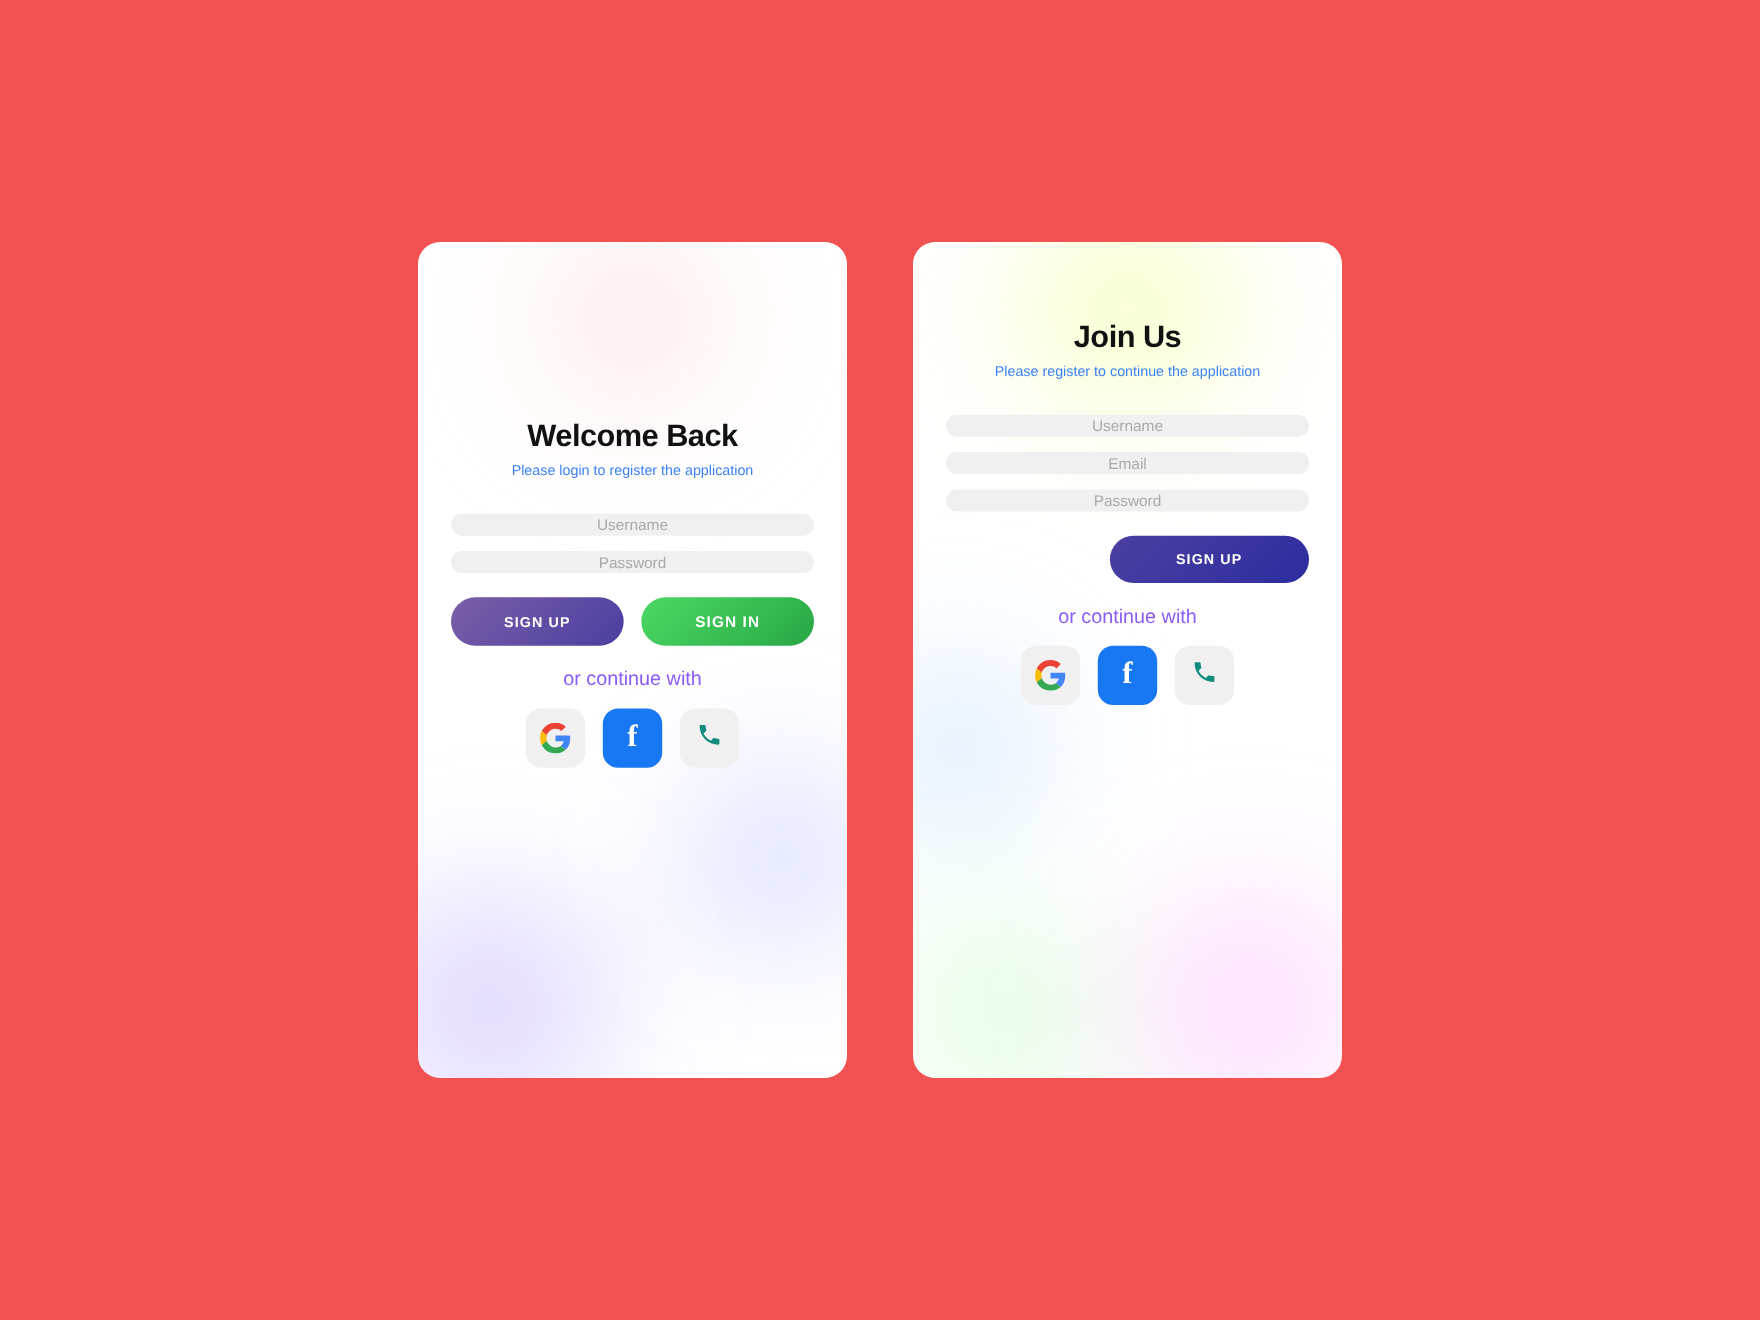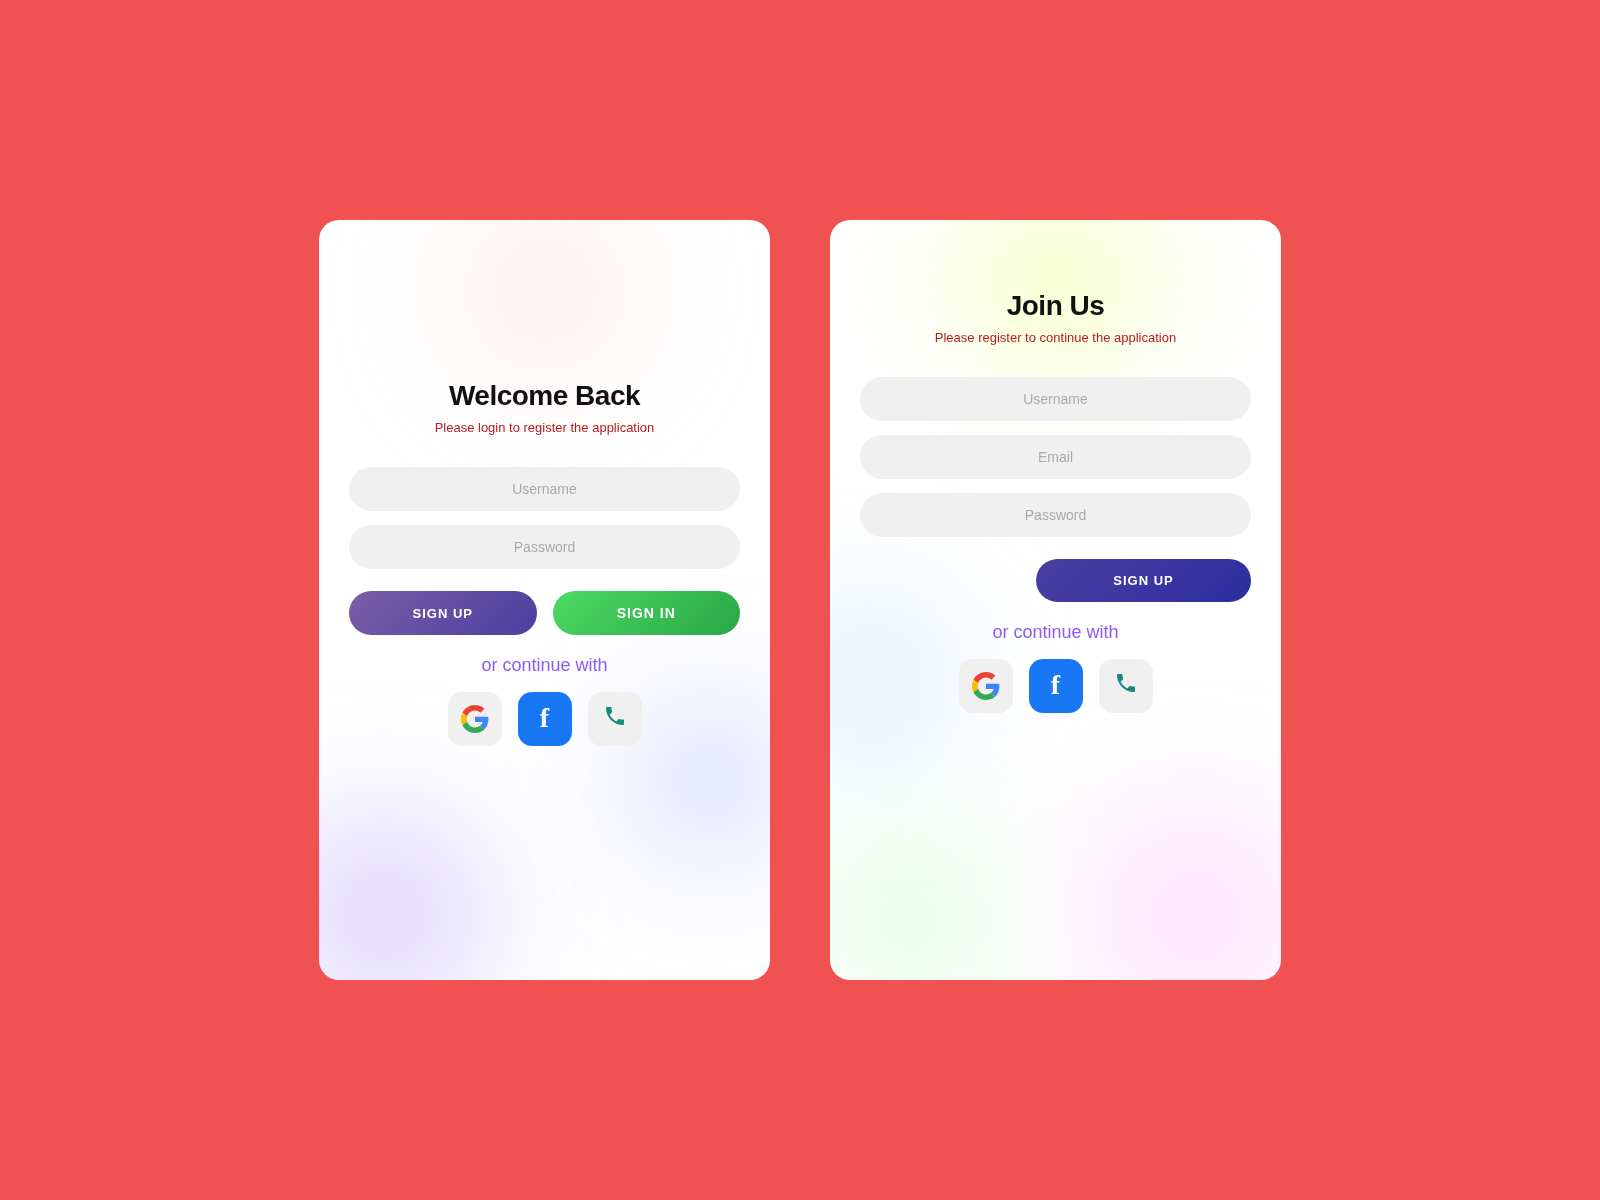--- a/index.html
+++ b/index.html
@@ -16,21 +16,21 @@
     }
 
     .screens-container {
       display: flex;
       gap: 60px;
       align-items: flex-start;
       justify-content: center;
     }
 
     .card {
-      width: 451px;
+      width: 390px;
       min-height: 760px;
       background: white;
       border-radius: 20px;
       position: relative;
       overflow: hidden;
       display: flex;
       flex-direction: column;
       align-items: center;
       padding: 40px 30px;
     }
@@ -107,28 +107,28 @@
       font-size: 28px;
       font-weight: 700;
       color: #111;
       text-align: center;
       margin-bottom: 8px;
       letter-spacing: -0.5px;
     }
 
     .card-subtitle {
       font-size: 13px;
-      color: #b91c1c;
+      color: #3b82f6;
       text-align: center;
       margin-bottom: 32px;
     }
 
     .input-field {
       width: 100%;
-      padding: 14px 20px;
+      padding: 2px 20px;
       background: #f0f0f0;
       border: none;
       border-radius: 25px;
       font-size: 14px;
       color: #aaa;
       text-align: center;
       outline: none;
       margin-bottom: 14px;
     }
 

